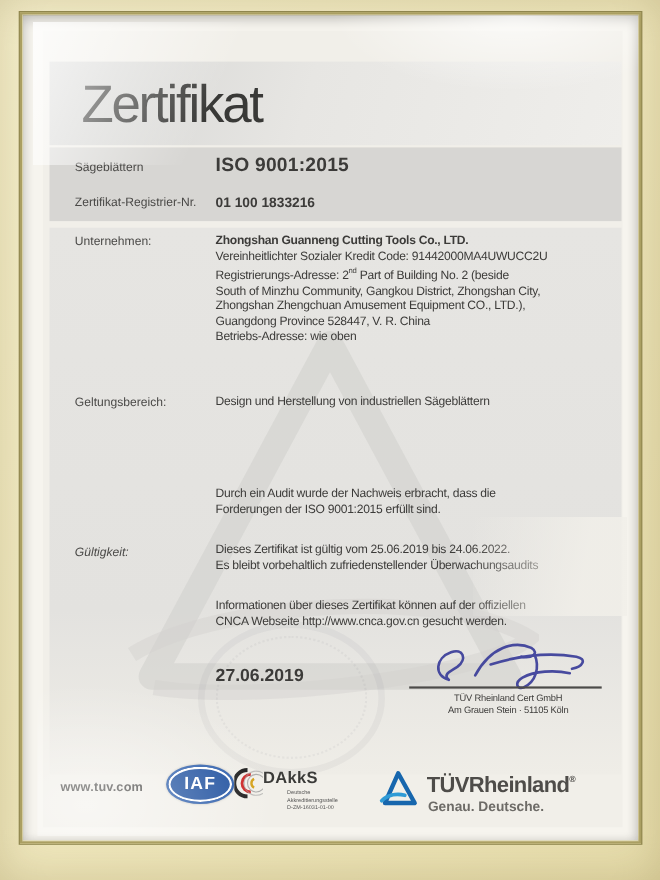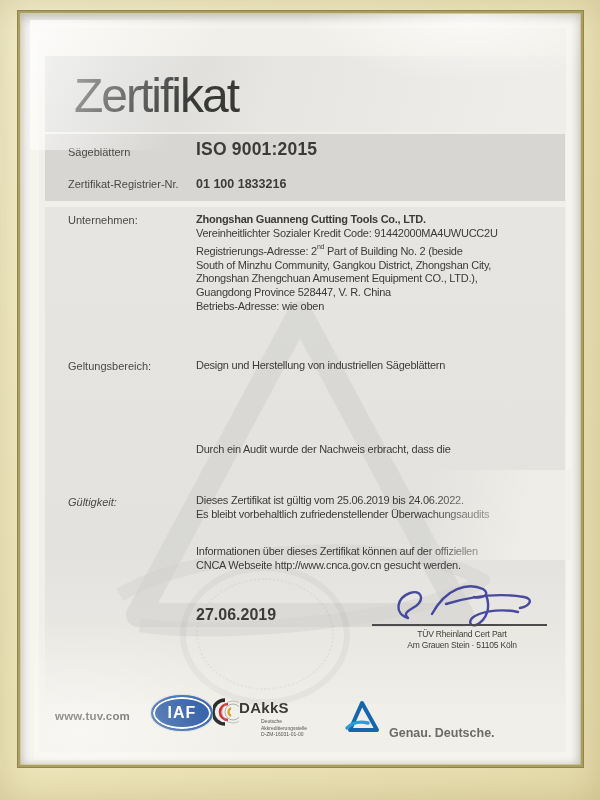--- a/index.html
+++ b/index.html
@@ -90,20 +90,21 @@
     <div>Zhongshan Zhengchuan Amusement Equipment CO., LTD.),</div>
     <div>Guangdong Province 528447, V. R. China</div>
     <div>Betriebs-Adresse: wie oben</div>
   </div>
 
   <div class="abs lbl" style="top:360px;">Geltungsbereich:</div>
   <div class="abs val blk" style="top:359px;">Design und Herstellung von industriellen Sägeblättern</div>
 
   <div class="abs val blk" style="top:412px;margin-top:31px;">
     <div>Durch ein Audit wurde der Nachweis erbracht, dass die</div>
+    <div>Forderungen der ISO 9001:2015 erfüllt sind.</div>
   </div>
 
   <div class="abs lbl" style="top:496px;font-style:italic;">Gültigkeit:</div>
   <div class="abs val blk" style="top:494px;">
     <div>Dieses Zertifikat ist gültig vom 25.06.2019 bis 24.06.2022.</div>
     <div>Es bleibt vorbehaltlich zufriedenstellender Überwachungsaudits</div>
   </div>
 
   <div class="abs val blk" style="top:545px;">
     <div>Informationen über dieses Zertifikat können auf der offiziellen</div>
@@ -114,21 +115,21 @@
   <svg class="abs" style="left:388px;top:580px;" width="160" height="50" viewBox="0 0 160 50">
     <g fill="none" stroke="#3a3d99" stroke-width="2.4" stroke-linecap="round" opacity="0.92">
       <path d="M20 38 C6 34 8 18 22 13 C33 9 37 19 28 26 C22 30 14 33 20 38"></path>
       <path d="M44 34 C58 8 80 2 95 9 C103 14 95 19 86 17"></path>
       <path d="M58 24 C84 16 112 13 136 17 C146 19 142 26 132 28"></path>
       <path d="M98 15 C103 27 99 40 88 45 C81 47 80 40 87 36 C98 30 116 29 130 32"></path>
     </g>
   </svg>
   <div class="abs sigline"></div>
   <div class="abs authority" style="top:629px;">
-    <div>TÜV Rheinland Cert Part</div>
+    <div>TÜV Rheinland Cert GmbH</div>
     <div>Am Grauen Stein · 51105 Köln</div>
   </div>
 
   <div class="abs website">www.tuv.com</div>
 
   <div class="abs iaf">
     <span>IAF</span>
   </div>
 
   <div class="abs dakks">
@@ -144,19 +145,20 @@
       <div>Deutsche</div>
       <div>Akkreditierungsstelle</div>
       <div>D-ZM-16031-01-00</div>
     </div>
   </div>
 
   <svg class="abs" style="left:344px;top:699px;" width="36" height="36" viewBox="0 0 36 36">
     <path d="M18 4 L33 31 L6 31 Z" fill="none" stroke="#1766ad" stroke-width="4" stroke-linejoin="round"></path>
     <path d="M3 29 C8 24 16 22 24 24" fill="none" stroke="#2f9bd6" stroke-width="3.4" stroke-linecap="round"></path>
   </svg>
+  <div class="abs tuv-brand"><span>TÜVRheinland</span><span class="r">®</span></div>
   <div class="abs tagline">Genau. Deutsche.</div>
 
   <div class="abs glare1"></div>
   <div class="abs glare2"></div>
   <div class="abs glare3"></div>
   <div class="abs glare4"></div>
 </div>
 
 </body></html>

